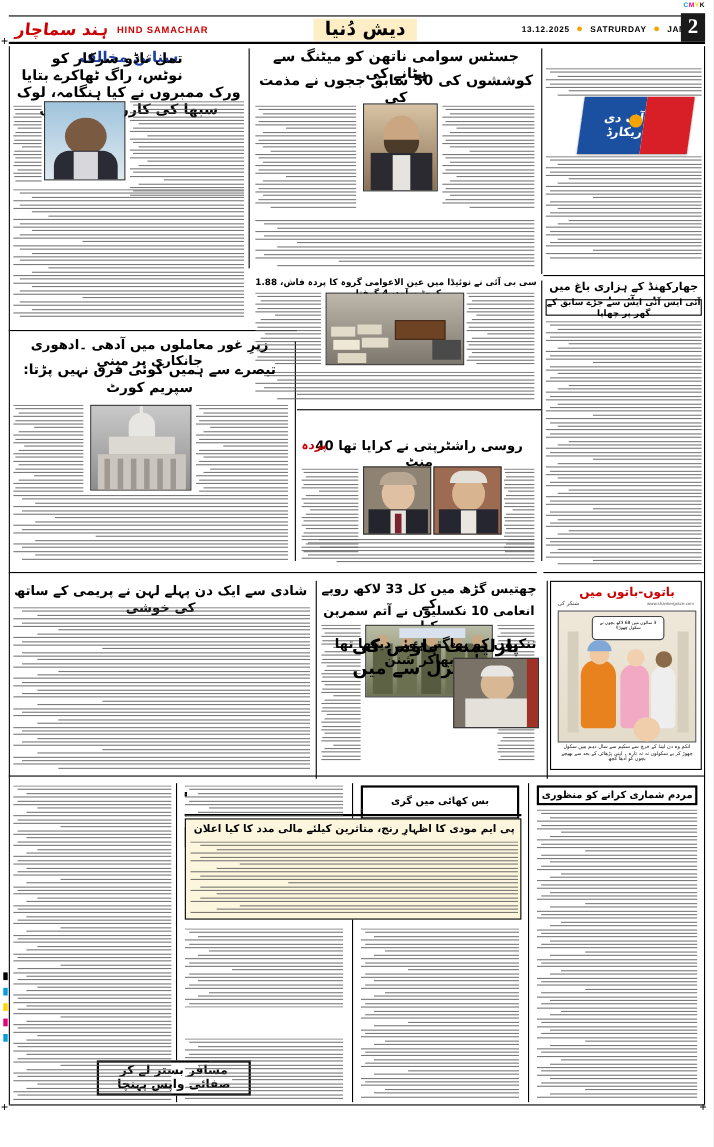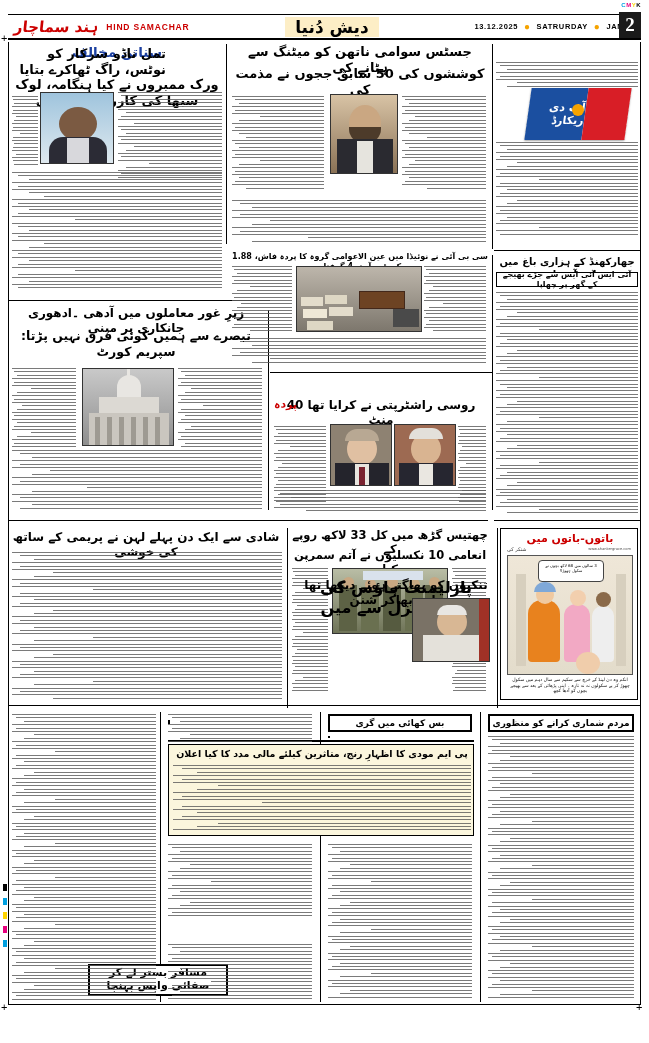--- a/index.html
+++ b/index.html
@@ -716,21 +716,21 @@
     <div class="ln s1"></div>
       <div class="ln s3"></div>
       <div class="ln s2"></div>
       <div class="ln s1"></div>
     <div class="ln s3"></div>
       <div class="ln s1"></div>
       <div class="ln s5"></div>
   </div>
 
   <div class="hl" style="position:absolute;left:496px;top:256px;width:142px;font-size:10px;">جھارکھنڈ کے ہزاری باغ میں این آئی اے ۔</div>
-  <div class="boxhl" style="left:496px;top:272px;width:142px;height:15px;font-size:8px;border-width:1px;">آئی ایس آئی ایس سے جڑے بھیجے کے گھر پر چھاپا</div>
+  <div class="boxhl" style="left:496px;top:272px;width:142px;height:15px;font-size:8px;border-width:1px;">آئی ایس آئی ایس سے جڑے سابق کے گھر پر چھاپا</div>
   <div class="bodytext" style="left:496px;top:292px;width:142px;height:222px;">
     <div class="ln s1"></div>
       <div class="ln s3"></div>
       <div class="ln s2"></div>
       <div class="ln s1"></div>
     <div class="ln s3"></div>
       <div class="ln s1"></div>
       <div class="ln s5"></div>
       <div class="ln s2"></div>
     <div class="ln s1"></div>
@@ -960,21 +960,21 @@
       <div style="position:absolute;left:56px;top:48px;width:26px;height:58px;background:#f2a9c4;border-radius:12px 12px 4px 4px;"></div>
       <div style="position:absolute;left:62px;top:34px;width:16px;height:16px;border-radius:50%;background:#f2cfae;"></div>
       <div style="position:absolute;left:84px;top:50px;width:22px;height:56px;background:#eeeeee;border-radius:10px 10px 4px 4px;"></div>
       <div style="position:absolute;left:88px;top:36px;width:15px;height:15px;border-radius:50%;background:#8a6a4a;"></div>
       <div style="position:absolute;left:68px;top:96px;width:24px;height:22px;border-radius:50%;background:#f0cdab;"></div>
     </div>
     <div class="caption" style="left:6px;top:148px;width:126px;line-height:1.25;">انکم وہ دن لینڈ کے خرچ سے سکیم سے سال دہم میں سکول چھوڑ کر بے سکولوں نہ نہ تارہ ۔ اپنی پڑھائی کے بعد سے بھیجے بچوں کو آدھا کچھ</div>
   </div>
 
   <div class="boxhl" style="left:168px;top:752px;width:144px;height:18px;font-size:9px;">اٹھ گئی پر کارروائی</div>
-  <div class="boxhl" style="left:328px;top:714px;width:144px;height:18px;font-size:9px;">بس کھائی میں گری</div>
+  <div class="boxhl" style="left:328px;top:714px;width:144px;height:31px;font-size:9px;">بس کھائی میں گری</div>
   <div class="boxhl" style="left:488px;top:714px;width:146px;height:18px;font-size:9px;">مردم شماری کرانے کو منظوری</div>
   <div class="boxhl" style="left:88px;top:964px;width:140px;height:32px;font-size:11px;">مسافر بستر لے کر صفائی واپس پہنچا</div>
 
   <div class="cream-box" style="left:168px;top:720px;width:306px;height:92px;display:block;top:720px;left:168px;width:0;height:0;"></div>
 
   <div class="cream-box" style="left:168px;top:722px;width:0;height:0;"></div>
 
   <div class="cream-box" style="left:168px;top:722px;width:0;height:0;"></div>
 
   <div class="cream-box" style="left:168px;top:740px;width:306px;height:0;"></div>

